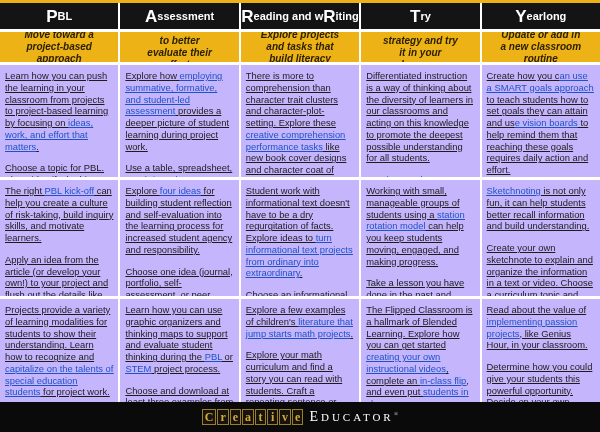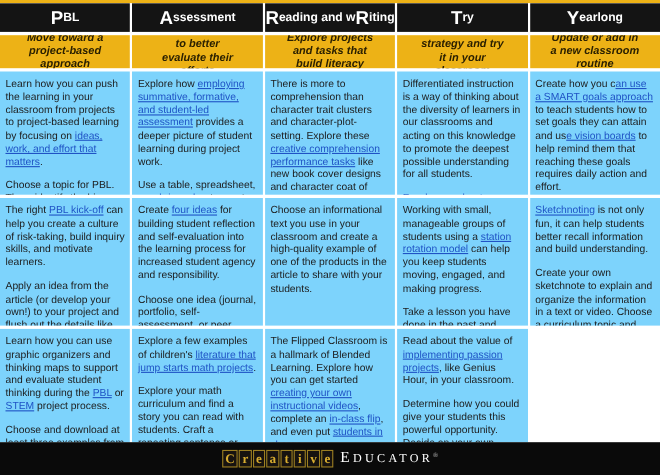--- a/index.html
+++ b/index.html
@@ -37,26 +37,27 @@
     font-size: 10px;
     line-height: 1.2;
     display: flex;
     align-items: center;
     justify-content: center;
     text-align: center;
     padding: 2px 18px;
     overflow: hidden;
   }
   .bcell {
-    background: #7dd3fc;
+    background: #c4b5fd;
     color: #1c1c1c;
     font-size: 9.4px;
     line-height: 1.25;
     padding: 5px 5px 4px 5px;
     overflow: hidden;
+    text-decoration: underline;
   }
   .bcell p { margin: 0 0 10px 0; }
   .bcell p:last-child { margin-bottom: 0; }
   .bcell a.cell-link { color: #1F53C5; text-decoration: underline; cursor: pointer; }
   .footer {
     flex: 1;
     background: #0a0a0a;
     display: flex;
     align-items: center;
     justify-content: center;
@@ -137,33 +138,37 @@
         <p><a class="cell-link">Read more about differentiation</a></p>
       </div>
       <div class="bcell">
         <p><span>Create how you c</span><a class="cell-link">an use a SMART goals approach</a><span> to teach students how to set goals they can attain and us</span><a class="cell-link">e vision boards</a><span> to help remind them that reaching these goals requires daily action and effort.</span></p>
       </div>
       <div class="bcell">
         <p><span>The right </span><a class="cell-link">PBL kick-off</a><span> can help you create a culture of risk-taking, build inquiry skills, and motivate learners.</span></p>
         <p><span>Apply an idea from the article (or develop your own!) to your project and flush out the details like booking an expert, finding thought-provoking video, or developing a hands-on or virtual experience.</span></p>
       </div>
       <div class="bcell">
-        <p><span>Create </span><a class="cell-link">four ideas</a><span> for building student reflection and self-evaluation into the learning process for increased student agency and responsibility.</span></p>
+        <p><span>Explore </span><a class="cell-link">four ideas</a><span> for building student reflection and self-evaluation into the learning process for increased student agency and responsibility.</span></p>
         <p><span>Choose one idea (journal, portfolio, self-assessment, or peer feedback) and develop the specific materials and protocols you need to implement this idea in a specific classroom project.</span></p>
       </div>
       <div class="bcell">
+        <p><span>Student work with informational text doesn't have to be a dry regurgitation of facts. Explore ideas to </span><a class="cell-link">turn informational text projects from ordinary into extraordinary</a><span>.</span></p>
         <p><span>Choose an informational text you use in your classroom and create a high-quality example of one of the products in the article to share with your students.</span></p>
       </div>
       <div class="bcell">
         <p><span>Working with small, manageable groups of students using a </span><a class="cell-link">station rotation model</a><span> can help you keep students moving, engaged, and making progress.</span></p>
         <p><span>Take a lesson you have done in the past and develop materials for 3 different stations, including the stations for work with the teacher, independent practice, and group/partner work.</span></p>
       </div>
       <div class="bcell">
         <p><a class="cell-link">Sketchnoting</a><span> is not only fun, it can help students better recall information and build understanding.</span></p>
         <p><span>Create your own sketchnote to explain and organize the information in a text or video. Choose a curriculum topic and find a resource you want students to sketchnote. How will you teach them the process?</span></p>
+      </div>
+      <div class="bcell">
+        <p><span>Projects provide a variety of learning modalities for students to show their understanding. Learn how to recognize and </span><a class="cell-link">capitalize on the talents of special education students</a><span> for project work.</span></p>
       </div>
       <div class="bcell">
         <p><span>Learn how you can use graphic organizers and thinking maps to support and evaluate student thinking during the </span><a class="cell-link">PBL</a><span> or </span><a class="cell-link">STEM</a><span> project process.</span></p>
         <p><span>Choose and download at least three examples from the articles. Develop the process you will use to apply in a lesson. You can also create your own thinking supports.</span></p>
       </div>
       <div class="bcell">
         <p><span>Explore a few examples of children's </span><a class="cell-link">literature that jump starts math projects</a><span>.</span></p>
         <p><span>Explore your math curriculum and find a story you can read with students. Craft a repeating sentence or idea they can use to create their own adaptation. Design a template to support their work as well as your own high-quality sample.</span></p>
       </div>
       <div class="bcell">

